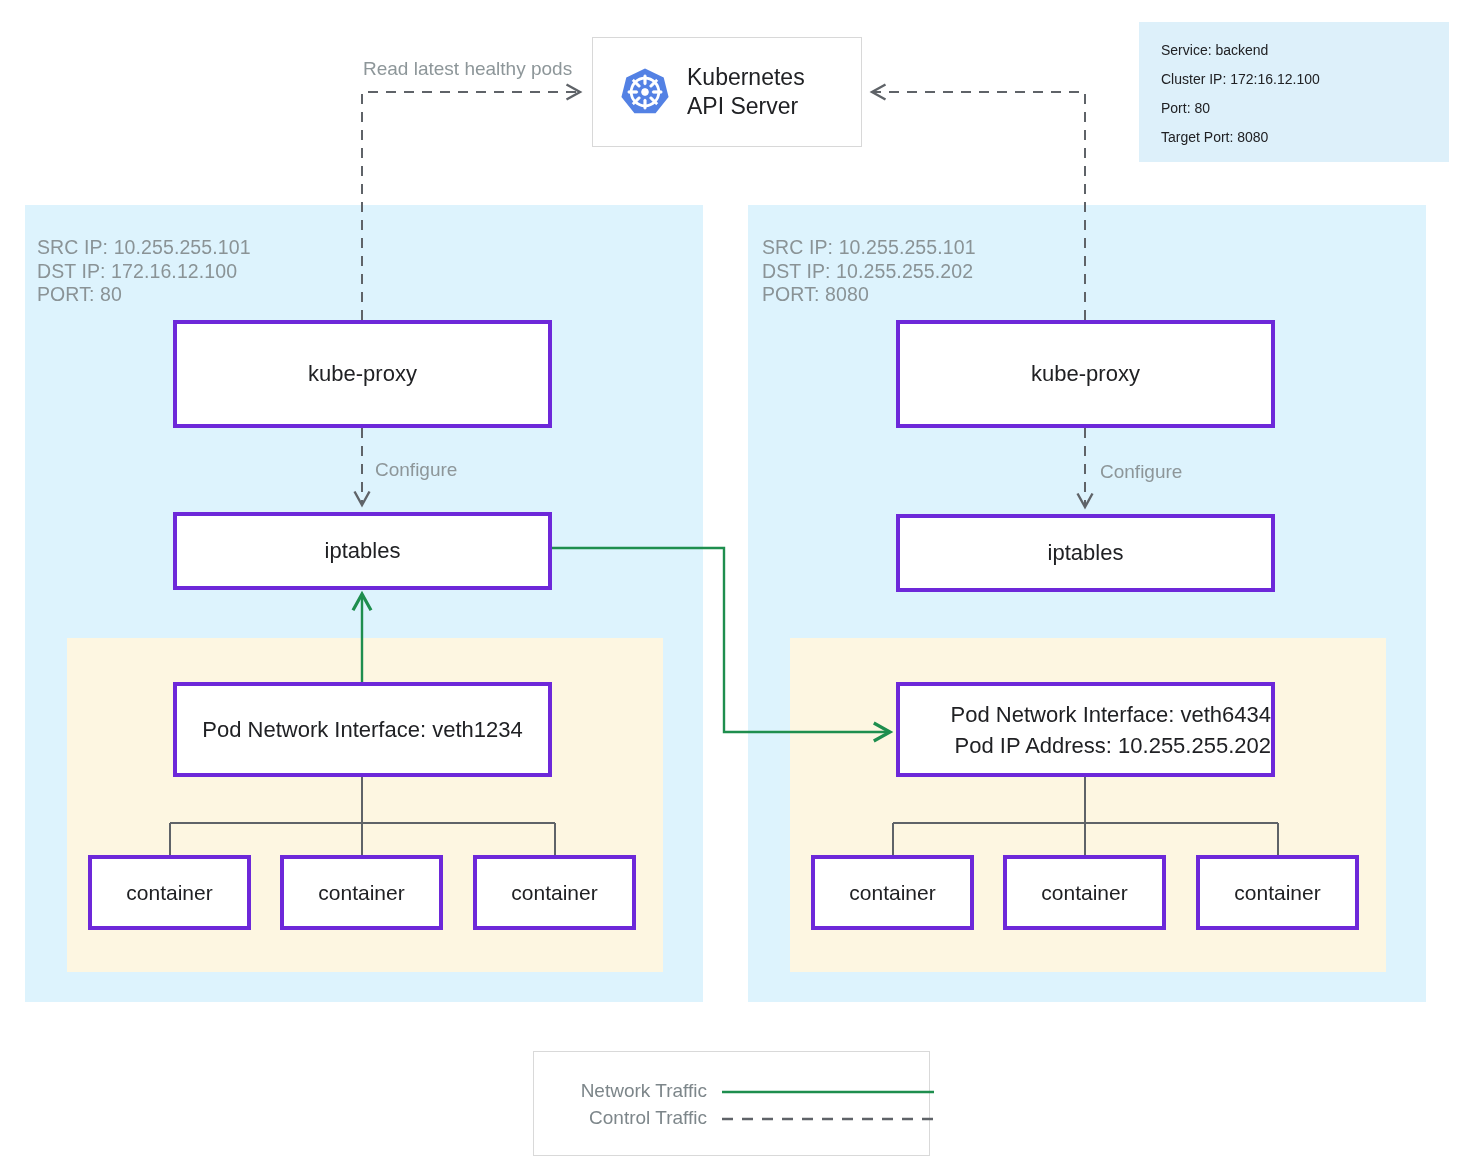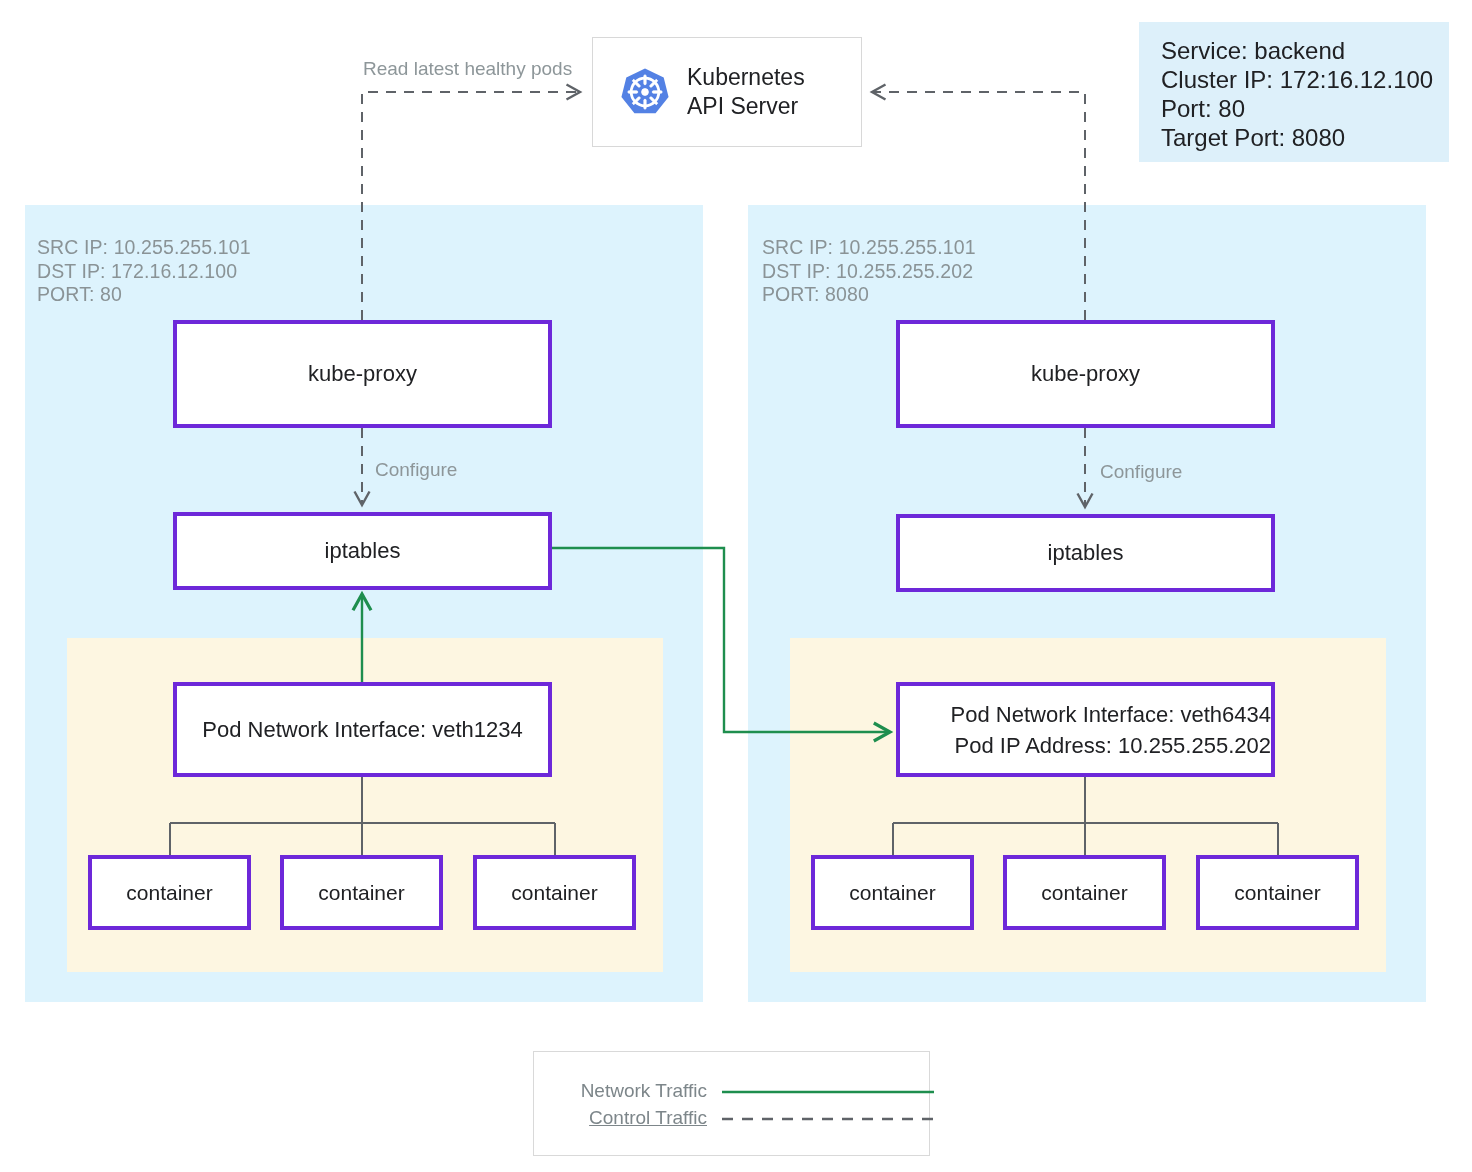--- a/index.html
+++ b/index.html
@@ -72,21 +72,21 @@
     color: #202124;
     font-size: 23px;
     line-height: 29px;
     white-space: pre-line;
   }
 
   
   #service-info {
     background: #ddf0fa;
     color: #202124;
-    font-size: 24px;
+    font-size: 14px;
     line-height: 29px;
     padding: 14px 0 14px 22px;
     box-sizing: border-box;
     white-space: pre-line;
   }
 
   
   #legend-box {
     background: #ffffff;
     border: 1px solid #d9d9d9;
@@ -215,20 +215,20 @@
   <div class="abs" id="legend-box" style="left:533px; top:1051px; width:397px; height:105px;">
 
     <div class="abs" style="left:0; top:28px; width:418px; height:26px;">
       <span class="abs legend-label" style="left:18px; top:0; width:155px;">Network Traffic</span>
       <svg class="abs" style="left:188px; top:10px;" width="212" height="4">
         <line x1="0" y1="2" x2="212" y2="2" stroke="#1e8e4e" stroke-width="2.6"></line>
       </svg>
     </div>
 
     <div class="abs" style="left:0; top:55px; width:418px; height:26px;">
-      <span class="abs legend-label" style="left:18px; top:0; width:155px;text-decoration:underline;">Control Traffic</span>
+      <span class="abs legend-label" style="left:18px; top:0; width:155px;">Control Traffic</span>
       <svg class="abs" style="left:188px; top:10px;" width="212" height="4">
         <line x1="0" y1="2" x2="212" y2="2" stroke="#5f6368" stroke-width="2.6" stroke-dasharray="11 9"></line>
       </svg>
     </div>
   </div>
 
 </div>
 
 </body></html>

